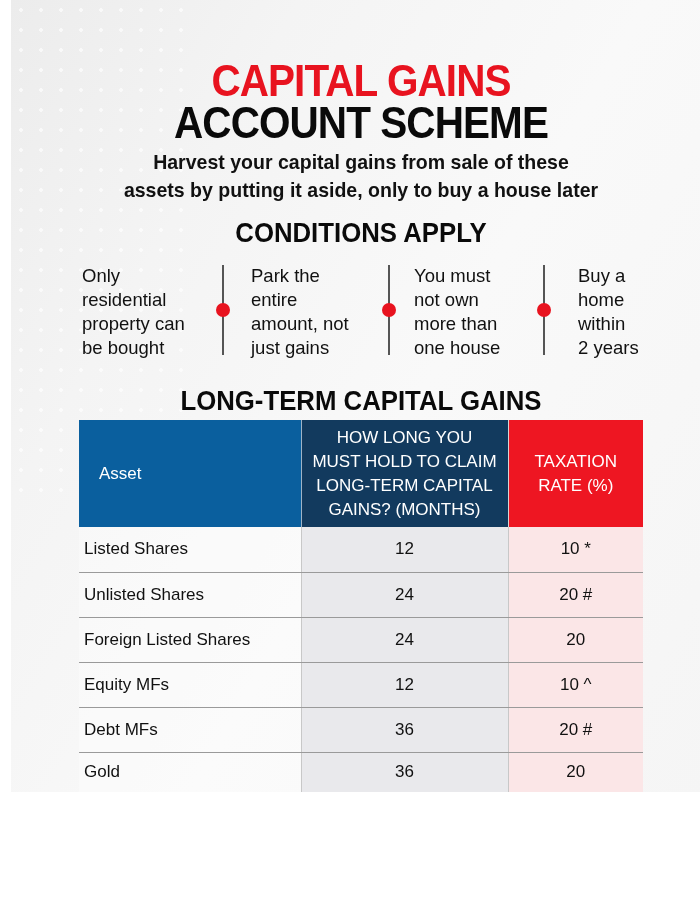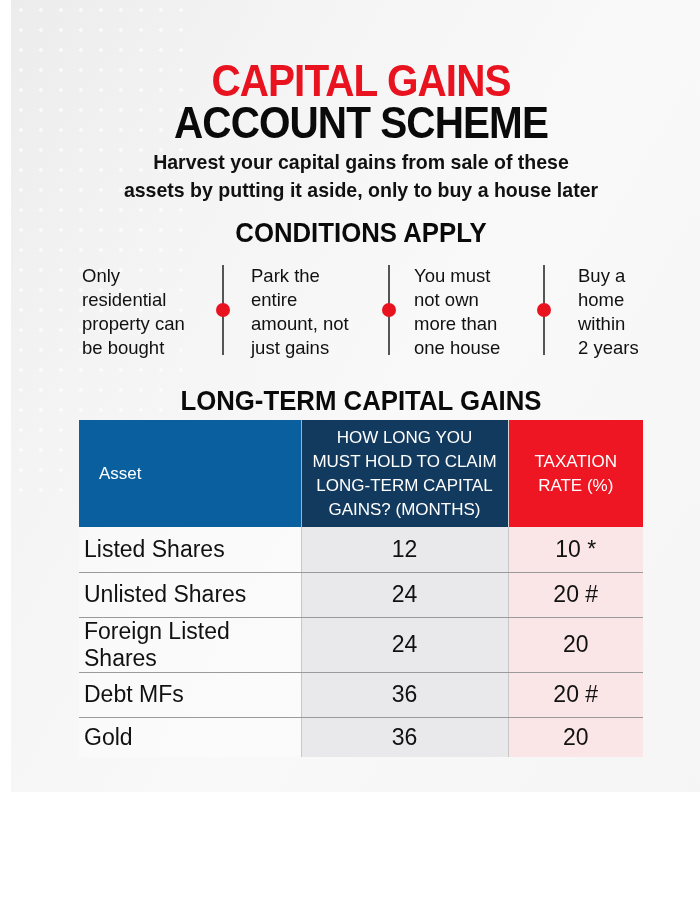--- a/index.html
+++ b/index.html
@@ -54,21 +54,21 @@
   table.ltcg col.c2 { width: 207px; }
   table.ltcg col.c3 { width: 135px; }
   table.ltcg th {
     height: 107px; color: #fff; font-weight: normal; font-size: 17px; line-height: 24px;
     text-transform: none;
   }
   th.h-asset { background: #0a5f9e; text-align: left; padding-left: 20px; }
   th.h-hold { background: #123a5e; text-align: center; border-left: 1px solid #9fb3c6; }
   th.h-rate { background: #ee1622; text-align: center; border-left: 1px solid #d6d6d6; }
   table.ltcg td {
-    height: 45px; font-size: 23px; color: #111; border-bottom: 1px solid #9a9a9a;
+    height: 45px; font-size: 17px; color: #111; border-bottom: 1px solid #9a9a9a;
   }
   table.ltcg tr:last-child td { border-bottom: none; height: 40px; }
   td.c-asset { padding-left: 5px; background: rgba(255,255,255,0.35); }
   td.c-hold { text-align: center; background: #e9e9ec; border-left: 1px solid #c8c8c8; }
   td.c-rate { text-align: center; background: #fbe6e7; border-left: 1px solid #c8c8c8; }
 </style>
 </head>
 <body>
 
 <div class="poster">
@@ -151,20 +151,25 @@
         <td class="c-asset">Unlisted Shares</td>
         <td class="c-hold">24</td>
         <td class="c-rate">20 #</td>
       </tr>
       <tr>
         <td class="c-asset">Foreign Listed Shares</td>
         <td class="c-hold">24</td>
         <td class="c-rate">20</td>
       </tr>
       <tr>
+        <td class="c-asset">Equity MFs</td>
+        <td class="c-hold">12</td>
+        <td class="c-rate">10 ^</td>
+      </tr>
+      <tr>
         <td class="c-asset">Debt MFs</td>
         <td class="c-hold">36</td>
         <td class="c-rate">20 #</td>
       </tr>
       <tr>
         <td class="c-asset">Gold</td>
         <td class="c-hold">36</td>
         <td class="c-rate">20</td>
       </tr>
     </tbody>

